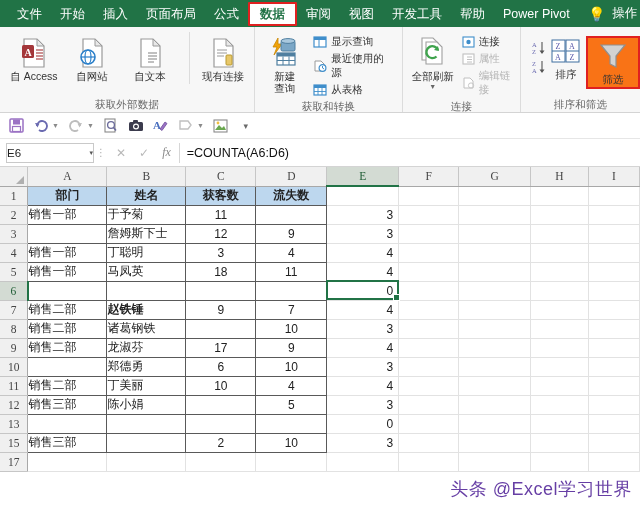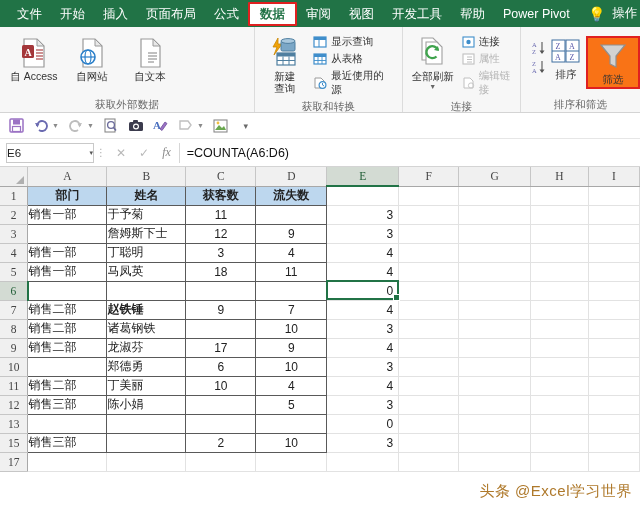--- a/index.html
+++ b/index.html
@@ -119,21 +119,21 @@
   .cell.rgt{ text-align:right; padding-right:5px;}
   .cell.selc{ position:relative; }
   .selbox{
     position:absolute; border:2px solid #217346; pointer-events:none; z-index:6;
   }
   .selbox:after{
     content:""; position:absolute; right:-3px; bottom:-3px; width:5px;height:5px;
     background:#217346; border:1px solid #fff;
   }
   .watermark{
-    position:absolute; right:8px; bottom:6px; font-size:15px; color:#a16207;
+    position:absolute; right:8px; bottom:6px; font-size:18px; color:#4c1d95;
     opacity:.85; letter-spacing:.5px; z-index:8;
   }
   svg{ display:block; }
 </style>
 </head>
 <body>
 
 <div class="menubar">
   <div class="menu-item">文件</div>
   <div class="menu-item">开始</div>
@@ -197,20 +197,35 @@
                 <line x1="11" y1="18" x2="20" y2="18"></line>
               <line x1="11" y1="21" x2="20" y2="21"></line>
                 <line x1="11" y1="24" x2="17" y2="24"></line>
             </g>
           </svg>
         </span>
         <span class="lbl">自文本</span>
       </div>
 
 
+      <div class="bigbtn" style="margin-left:10px;border-left:1px solid #dcdcdc;padding-left:10px;">
+        <span class="ico">
+          <svg width="26" height="30" viewBox="0 0 26 30">
+            <path d="M4 1 h12 l7 7 v21 h-19 z" fill="#fff" stroke="#9a9a9a" stroke-width="1.2"></path>
+            <path d="M16 1 l7 7 h-7 z" fill="#e8e8e8" stroke="#9a9a9a" stroke-width="1"></path>
+            <g stroke="#9a9a9a" stroke-width="1">
+                <line x1="7" y1="12" x2="17" y2="12"></line>
+                <line x1="7" y1="15" x2="17" y2="15"></line>
+                <line x1="7" y1="18" x2="14" y2="18"></line>
+              </g>
+            <rect x="16" y="17" width="6" height="10" rx="1" fill="#e8c86a" stroke="#b99a33" stroke-width="1"></rect>
+          </svg>
+        </span>
+        <span class="lbl">现有连接</span>
+      </div>
     </div>
     <div class="rgroup-label">获取外部数据</div>
   </div>
 
   <div class="rgroup" style="width:150px">
     <div class="rgroup-body">
       <div class="bigbtn w2">
         <span class="ico">
           <svg width="32" height="32" viewBox="0 0 32 32">
             <path d="M9 2 l-5 9 h4 l-3 8 l8 -11 h-4 z" fill="#f0a30a" stroke="#c98500" stroke-width=".8"></path>
@@ -233,38 +248,38 @@
                 <rect x="1" y="1" width="12" height="10" fill="#fff" stroke="#3f8ecb" stroke-width="1.2"></rect>
                 <rect x="1" y="1" width="12" height="3" fill="#3f8ecb"></rect>
                 <line x1="6" y1="4" x2="6" y2="11" stroke="#3f8ecb" stroke-width="1"></line>
               </svg>
           </span>
           <span>显示查询</span>
         </div>
         <div class="smallbtn">
           <span>
             <svg width="14" height="12" viewBox="0 0 14 12">
+                <path d="M2 1 h6 l3 3 v7 h-9 z" fill="#fff" stroke="#9a9a9a" stroke-width="1"></path>
+                <circle cx="9.5" cy="8" r="3.4" fill="#fff" stroke="#3f8ecb" stroke-width="1.2"></circle>
+                <path d="M9.5 6 v2 l1.6 1" stroke="#3f8ecb" stroke-width="1" fill="none"></path>
+              </svg>
+          </span>
+          <span>最近使用的源</span>
+        </div>
+        <div class="smallbtn">
+          <span>
+            <svg width="14" height="12" viewBox="0 0 14 12">
                 <rect x="1" y="1" width="12" height="10" fill="#fff" stroke="#3f8ecb" stroke-width="1.2"></rect>
                 <rect x="1" y="1" width="12" height="3" fill="#3f8ecb"></rect>
                 <line x1="5" y1="4" x2="5" y2="11" stroke="#3f8ecb" stroke-width=".9"></line>
                 <line x1="9" y1="4" x2="9" y2="11" stroke="#3f8ecb" stroke-width=".9"></line>
                 <line x1="1" y1="7.5" x2="13" y2="7.5" stroke="#3f8ecb" stroke-width=".9"></line>
               </svg>
           </span>
           <span>从表格</span>
-        </div>
-        <div class="smallbtn">
-          <span>
-            <svg width="14" height="12" viewBox="0 0 14 12">
-                <path d="M2 1 h6 l3 3 v7 h-9 z" fill="#fff" stroke="#9a9a9a" stroke-width="1"></path>
-                <circle cx="9.5" cy="8" r="3.4" fill="#fff" stroke="#3f8ecb" stroke-width="1.2"></circle>
-                <path d="M9.5 6 v2 l1.6 1" stroke="#3f8ecb" stroke-width="1" fill="none"></path>
-              </svg>
-          </span>
-          <span>最近使用的源</span>
         </div>
       </div>
     </div>
     <div class="rgroup-label">获取和转换</div>
   </div>
 
   <div class="rgroup" style="width:120px">
     <div class="rgroup-body">
       <div class="bigbtn">
         <span class="ico">

